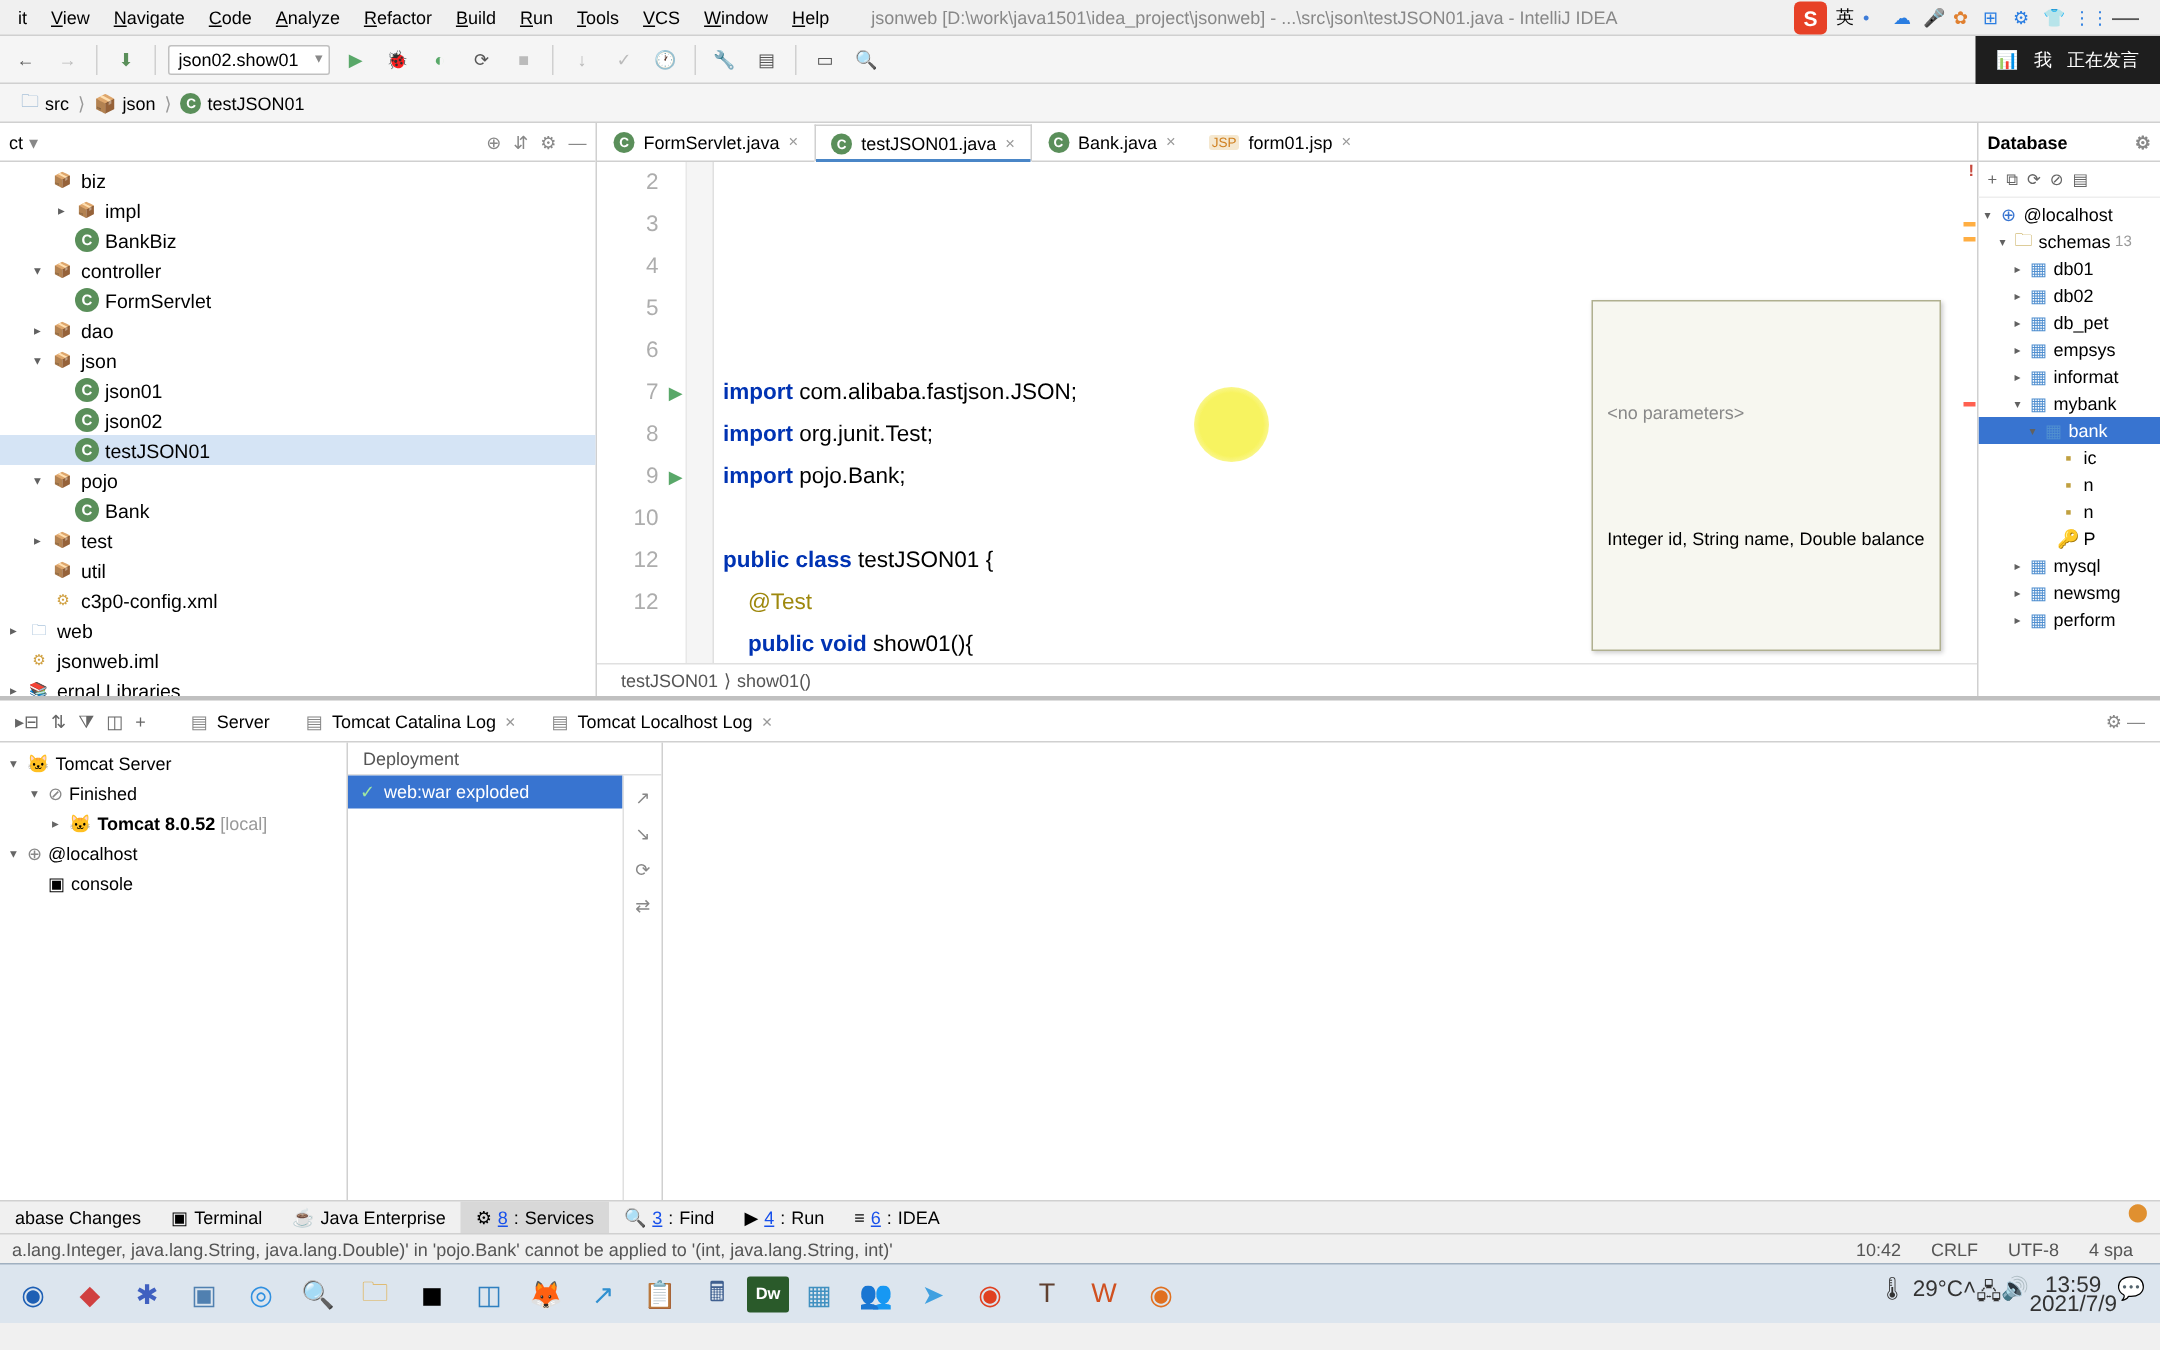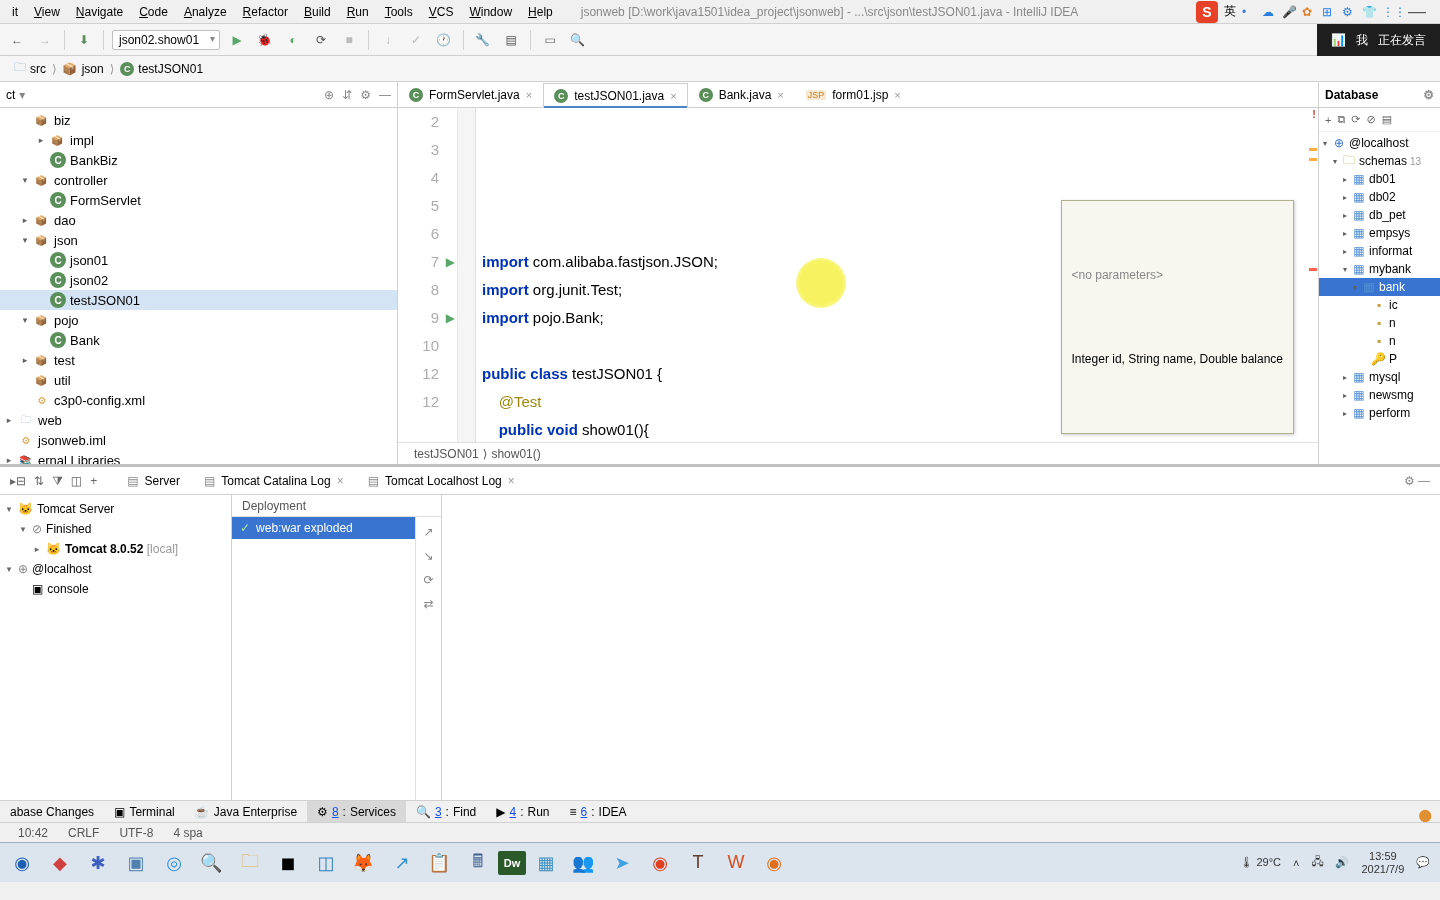--- a/index.html
+++ b/index.html
@@ -119,34 +119,34 @@
 .svc-mid-body { flex:1; display:flex; }
 .svc-mid-list { flex:1; }
 .svc-mid-item { height:22px; display:flex; align-items:center; background:#3874d0; color:#fff; padding-left:8px; gap:6px; }
 .svc-mid-item .chk { color:#a0e8a0; }
 .svc-mid-side { width:26px; border-left:1px solid #e0e0e0; display:flex; flex-direction:column; align-items:center; gap:10px; padding-top:8px; color:#888; }
 
 .svc-right { flex:1; display:flex; flex-direction:column; }
 .svc-right-head { height:22px; border-bottom:1px solid #e0e0e0; padding-left:10px; display:flex; align-items:center; color:#555; }
 .svc-right-body { flex:1; }
 
-.bottom-tabbar { height:22px; background:#f0f0f0; border-top:1px solid #d0d0d0; display:flex; align-items:flex-end; font-size:12px; }
+.bottom-tabbar { height:22px; background:#f0f0f0; border-top:1px solid #d0d0d0; display:flex; align-items:flex-start; font-size:12px; }
 .bt-tab { padding:0 10px; display:flex; align-items:center; gap:4px; height:100%; cursor:pointer; }
 .bt-tab.active { background:#d8d8d8; }
 .bt-tab .num { text-decoration:underline; }
 .bottom-tabbar .spacer { flex:1; }
 .bottom-tabbar .info-ico { padding:0 8px; color:#e09030; }
 
 .statusbar { height:20px; background:#f0f0f0; border-top:1px solid #d0d0d0; display:flex; align-items:center; font-size:12px; padding:0 8px; color:#555; }
 .statusbar .msg { flex:1; }
 .statusbar .cell { padding:0 10px; }
 
 .taskbar { height:40px; background:#dce5ee; display:flex; align-items:center; padding:0 4px; gap:2px; border-top:1px solid #a0b0c0; }
 .taskbar .tb-item { width:36px; height:32px; display:flex; align-items:center; justify-content:center; cursor:pointer; border-radius:2px; font-size:18px; }
-.taskbar .tray { margin-left:auto; display:flex; align-items:center; gap:12px; padding-right:6px; font-size:11px; color:#333; }
+.taskbar .tray { margin-left:auto; display:flex; gap:0; padding-right:6px; font-size:15px; color:#333; }
 .taskbar .clock { text-align:center; line-height:13px; }
 </style>
 </head>
 <body>
 
 <div class="menubar">
   <span id="menu-items"><span class="menu-item">it</span><span class="menu-item"><u>V</u>iew</span><span class="menu-item"><u>N</u>avigate</span><span class="menu-item"><u>C</u>ode</span><span class="menu-item"><u>A</u>nalyze</span><span class="menu-item"><u>R</u>efactor</span><span class="menu-item"><u>B</u>uild</span><span class="menu-item"><u>R</u>un</span><span class="menu-item"><u>T</u>ools</span><span class="menu-item"><u>V</u>CS</span><span class="menu-item"><u>W</u>indow</span><span class="menu-item"><u>H</u>elp</span></span>
   <span class="title-path">jsonweb [D:\work\java1501\idea_project\jsonweb] - ...\src\json\testJSON01.java - IntelliJ IDEA</span>
   <div class="mb-right">
     <span class="ime-ico">S</span>
@@ -570,20 +570,21 @@
     </div>
     <div class="bt-tab active"><span>⚙</span><span class="num">8</span>:<span>Services</span></div>
     <div class="bt-tab"><span>🔍</span><span class="num">3</span>:<span>Find</span></div>
     <div class="bt-tab"><span>▶</span><span class="num">4</span>:<span>Run</span></div>
     <div class="bt-tab"><span>≡</span><span class="num">6</span>:<span>IDEA</span></div>
     <span class="spacer"></span>
   <span class="info-ico">⬤</span>
 </div>
 
 <div class="statusbar">
+  <span class="msg">a.lang.Integer, java.lang.String, java.lang.Double)' in 'pojo.Bank' cannot be applied to '(int, java.lang.String, int)'</span>
   <span class="cell">10:42</span>
   <span class="cell">CRLF</span>
   <span class="cell">UTF-8</span>
   <span class="cell">4 spa</span>
 </div>
 
 <div class="taskbar">
   <span class="tb-item" style="color:#1e5fb4">◉</span>
   <span class="tb-item" style="color:#d04040">◆</span>
   <span class="tb-item" style="color:#4060c0">✱</span>

